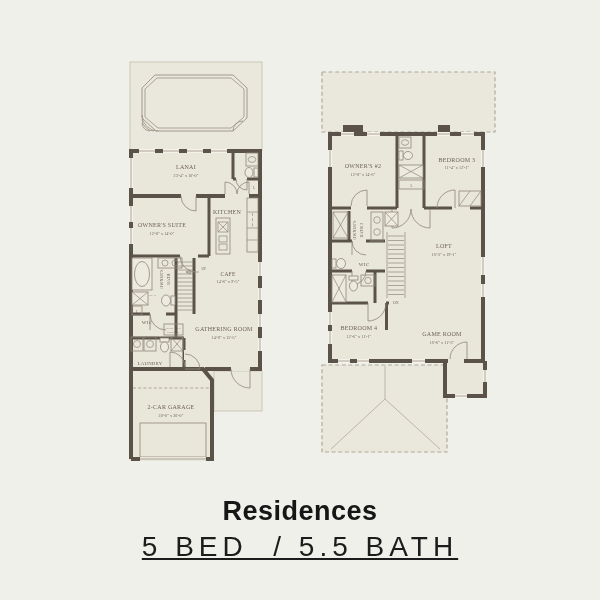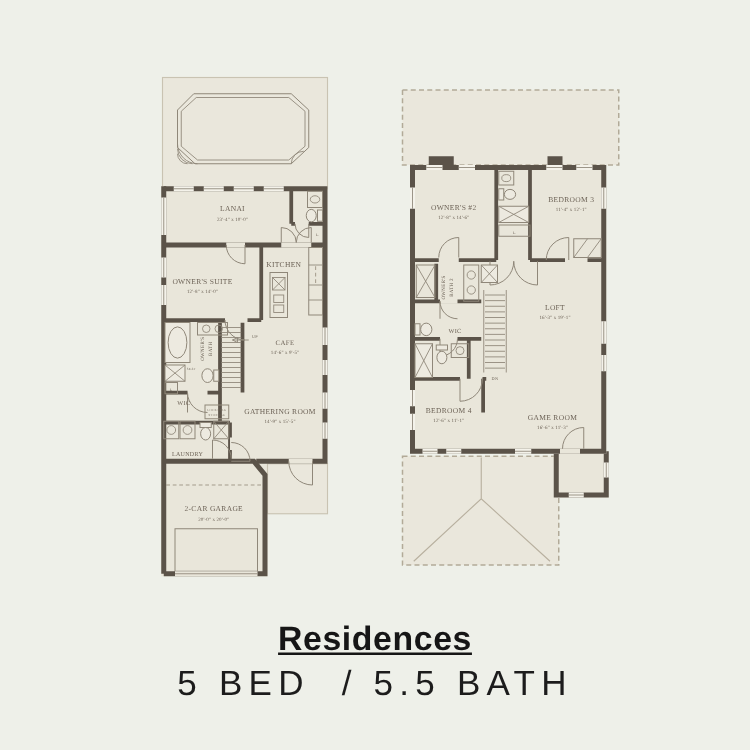--- a/index.html
+++ b/index.html
@@ -20,22 +20,22 @@
   .rooffill{fill:var(--roof_fill);}
   .deckline{stroke:#c9c3b2;stroke-width:0.9;fill:var(--roof_fill);}
   .dashrect{stroke:var(--dashed);stroke-width:1.2;fill:var(--roof_fill);stroke-dasharray:4 2.6;}
   .hip{stroke:#b8b09f;stroke-width:0.9;fill:none;}
   .gdash{stroke:#a39b8b;stroke-width:0.8;fill:none;stroke-dasharray:3 2.2;}
   .win{fill:var(--window);}
   .gap{fill:var(--floor_fill);}
   .lbl{font-family:"Liberation Serif","DejaVu Serif",serif;fill:var(--text);text-anchor:middle;letter-spacing:.25px;}
   .dims{font-family:"Liberation Serif","DejaVu Serif",serif;fill:var(--text);text-anchor:middle;letter-spacing:.1px;}
   .titleblock{position:absolute;left:0;width:600px;top:497px;text-align:center;color:var(--title_text);}
-  .plan-title{font-size:27px;font-weight:bold;letter-spacing:.5px;line-height:28px;text-decoration:underline;}
-  .plan-specs{font-size:28px;font-weight:400;letter-spacing:5px;margin-top:6px;white-space:pre;color:#1c1c1c;}
+  .plan-title{font-size:27px;font-weight:bold;letter-spacing:.5px;line-height:28px;}
+  .plan-specs{font-size:28px;font-weight:400;letter-spacing:5px;margin-top:6px;white-space:pre;color:#1c1c1c;text-decoration:underline;}
 </style>
 </head>
 <body>
 
 <div class="canvas">
 <svg width="600" height="600" viewBox="0 0 600 600">
 
   <g>
 
     <g>

